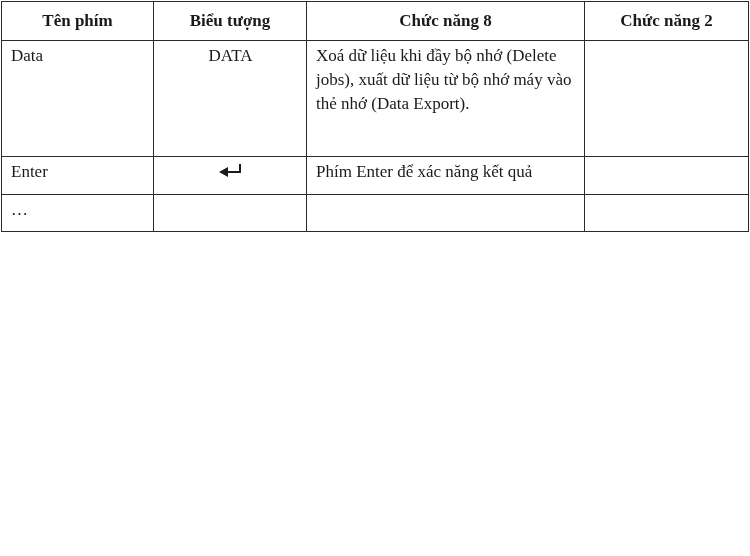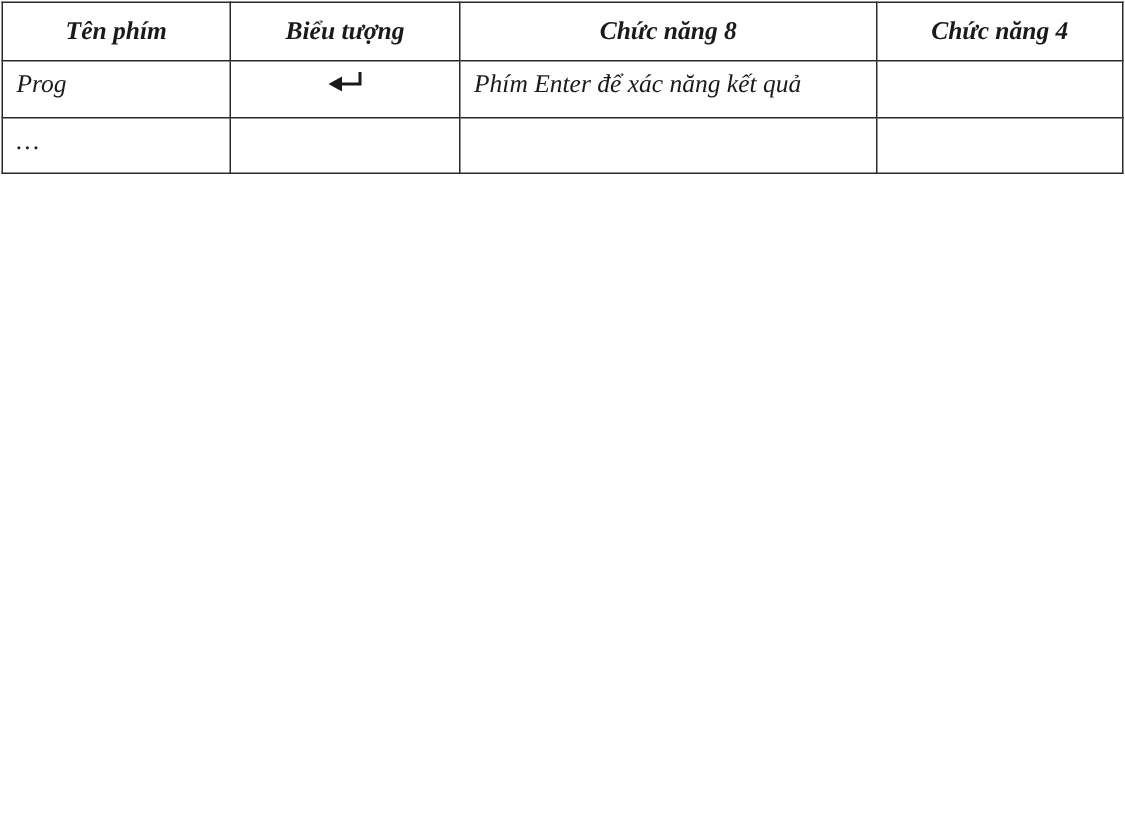--- a/index.html
+++ b/index.html
@@ -1,18 +1,18 @@
 <!DOCTYPE html>
 <html><head>
 <meta charset="utf-8">
 <style>
   html, body { margin:0; padding:0; background:#ffffff; }
   body { width:750px; height:556px; overflow:hidden; font-family:"Liberation Serif", "DejaVu Serif", serif; color:#1a1a1a; }
   table { position:absolute; left:1px; top:1px; border-collapse:collapse; table-layout:fixed; width:747px; }
-  td, th { border:1.5px solid #2a2a2a; vertical-align:top; font-size:17px; line-height:24px; padding:3px 8px 0 9px;font-style:italic; }
+  td, th { border:1.5px solid #2a2a2a; vertical-align:top; font-size:17px; line-height:24px; padding:3px 8px 0 9px; }
   th { font-weight:bold; text-align:center; vertical-align:middle; font-size:17px; padding:0 6px; height:38px; }
   td.icon { text-align:center; }
   .power-btn { display:inline-block; width:30px; height:17px; margin-top:3px; background:linear-gradient(#e8e8e8,#cfcfcf); border:1px solid #a8a8a8; border-radius:3px; position:relative; }
   .power-btn::before { content:""; position:absolute; left:10px; top:3px; width:8px; height:8px; border:2px solid #3a3a3a; border-radius:50%; border-top-color:transparent; box-sizing:border-box; }
   .power-btn::after { content:""; position:absolute; left:14px; top:2px; width:2px; height:7px; background:#3a3a3a; }
   .red-dot { display:inline-block; width:25px; height:25px; border-radius:50%; background:#ff0000; border:1px solid #b00000; margin-top:3px; }
   .enter-icon { display:inline-block; margin-top:2px; }
   .prog-label { display:block; margin-top:24px; }
 </style>
 </head>
@@ -23,26 +23,32 @@
     <col style="width:152px">
       <col style="width:153px">
       <col style="width:278px">
       <col style="width:164px">
   </colgroup>
   <thead>
     <tr>
       <th>Tên phím</th>
       <th>Biểu tượng</th>
       <th>Chức năng 8</th>
-      <th>Chức năng 4</th>
+      <th>Chức năng 2</th>
     </tr>
   </thead>
   <tbody>
+    <tr style="height:116px">
+      <td>Data</td>
+      <td class="icon">DATA</td>
+      <td>Xoá dữ liệu khi đầy bộ nhớ (Delete jobs), xuất dữ liệu từ bộ nhớ máy vào thẻ nhớ (Data Export).</td>
+      <td></td>
+    </tr>
     <tr style="height:38px">
-      <td>Prog</td>
+      <td>Enter</td>
       <td class="icon">
         <svg class="enter-icon" width="26" height="14" viewBox="0 0 26 14">
           <path d="M22 1 V9 H8" stroke="#1a1a1a" stroke-width="2" fill="none"></path>
           <path d="M1 9 L10 4 L10 14 Z" fill="#1a1a1a"></path>
         </svg>
       </td>
       <td>Phím Enter để xác năng kết quả</td>
       <td></td>
     </tr>
     <tr style="height:37px">

